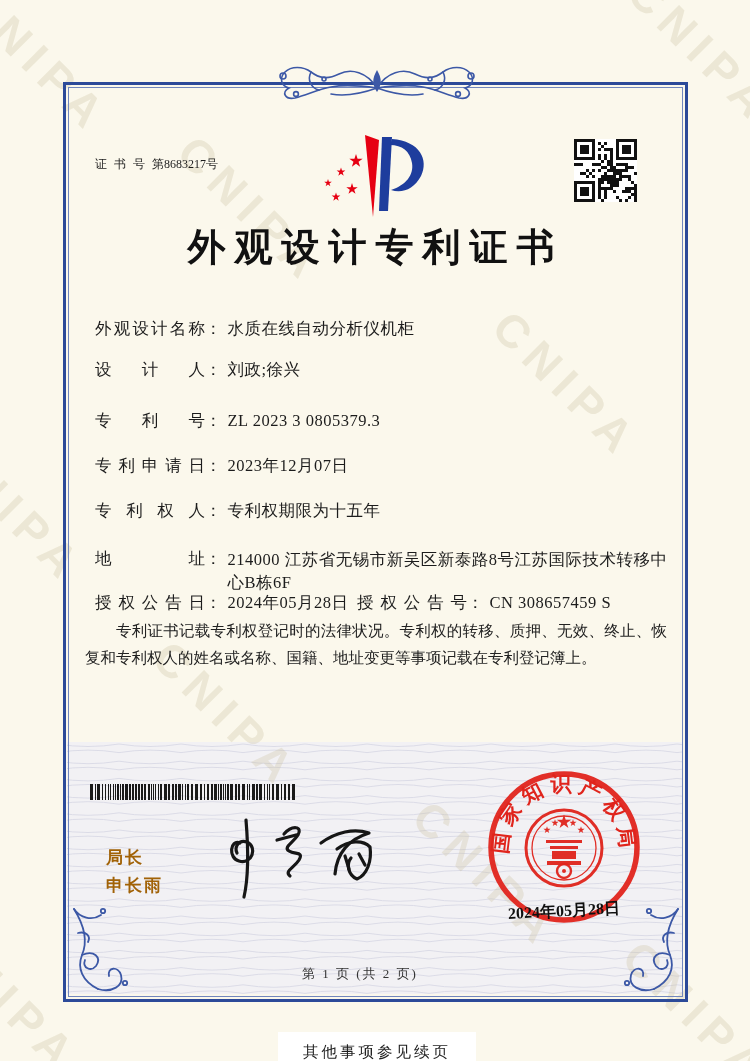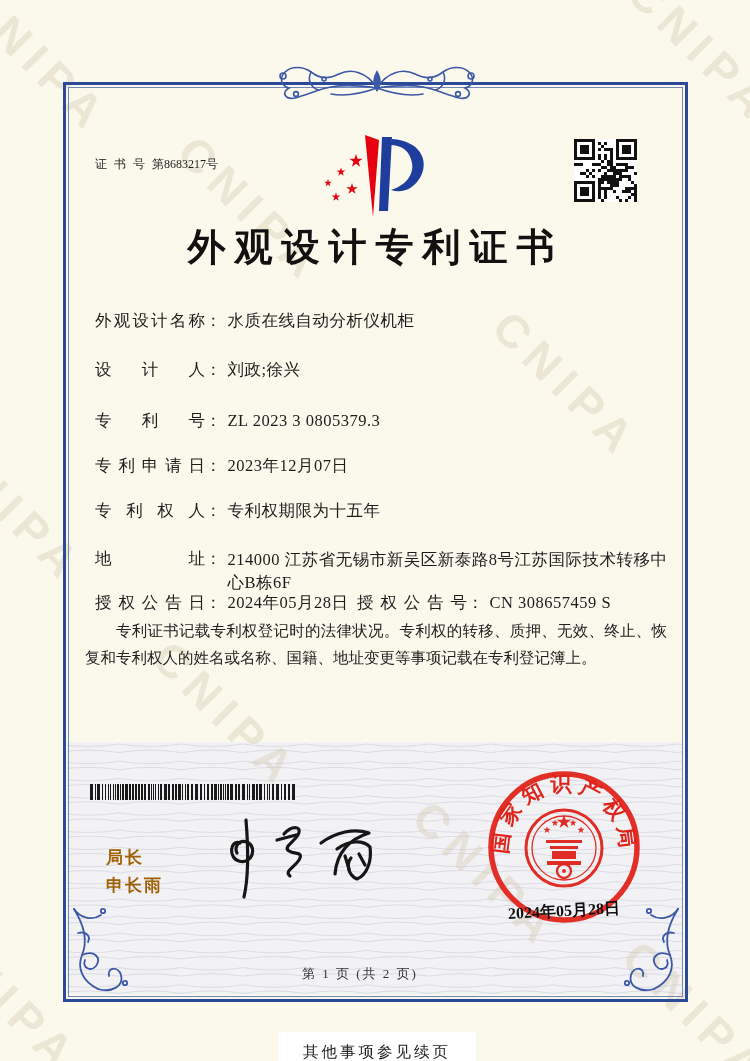--- a/index.html
+++ b/index.html
@@ -412,21 +412,21 @@
     <rect x="18" y="60" width="3" height="3" fill="#111"></rect>
     <rect x="27" y="60" width="3" height="3" fill="#111"></rect>
     <rect x="45" y="60" width="3" height="3" fill="#111"></rect>
     <rect x="51" y="60" width="3" height="3" fill="#111"></rect>
     <rect x="60" y="60" width="3" height="3" fill="#111"></rect>
   </svg>
 
 <div class="abs title">外观设计专利证书</div>
 
 <div class="abs fields">
-  <div class="frow" style="top:0">
+  <div class="frow" style="top:8px">
     <span class="flabel">外观设计名称</span><span class="fcolon">：</span><span class="fvalue">水质在线自动分析仪机柜</span>
   </div>
   <div class="frow" style="top:49px">
     <span class="flabel">设计人</span><span class="fcolon">：</span><span class="fvalue">刘政;徐兴</span>
   </div>
   <div class="frow" style="top:100px">
     <span class="flabel">专利号</span><span class="fcolon">：</span><span class="fvalue">ZL 2023 3 0805379.3</span>
   </div>
   <div class="frow" style="top:145px">
     <span class="flabel">专利申请日</span><span class="fcolon">：</span><span class="fvalue">2023年12月07日</span>

